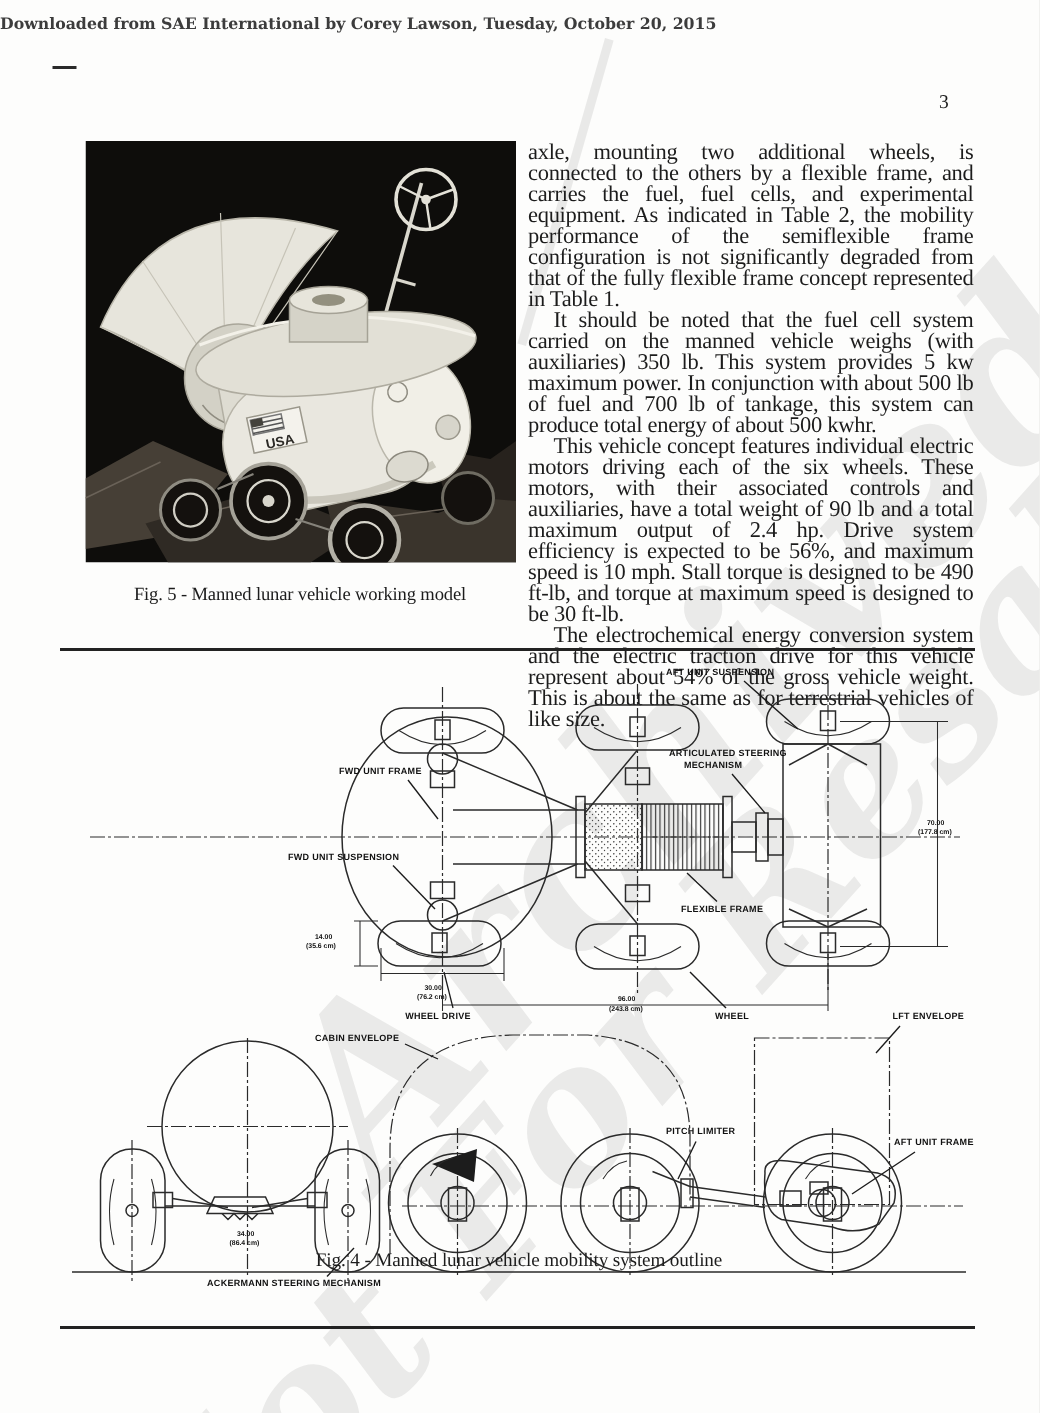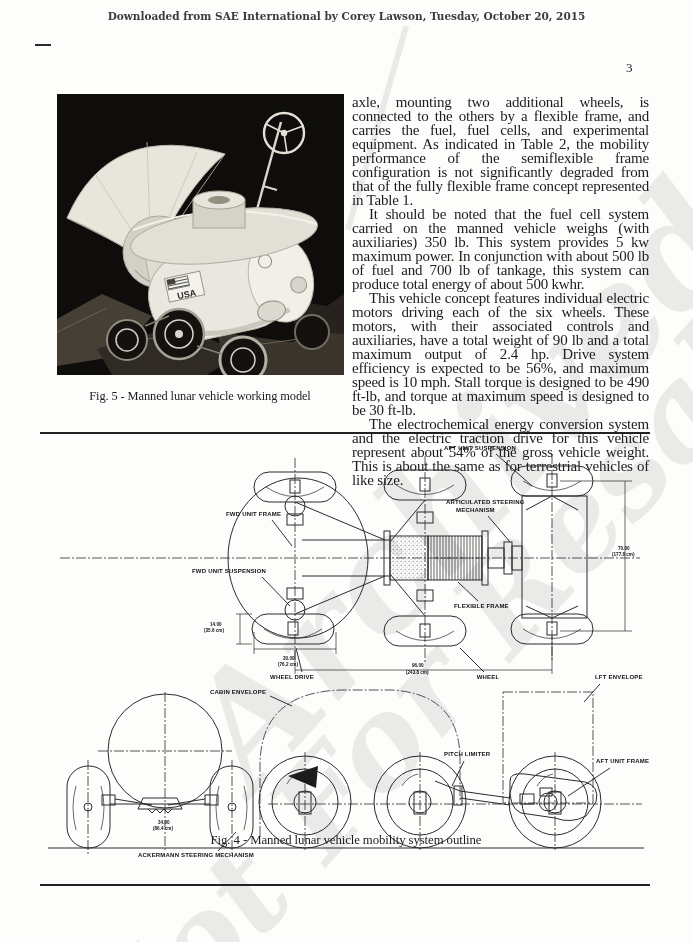--- a/index.html
+++ b/index.html
@@ -10,21 +10,21 @@
   }
   
   .wm{position:absolute;pointer-events:none;white-space:nowrap;
       font-family:"DejaVu Serif", serif;font-style:italic;font-weight:700;
       color:rgba(40,40,40,0.09);z-index:1;}
   .wm1{left:150px;top:700px;font-size:150px;transform:rotate(-48deg);transform-origin:0 0;}
   .wm2{left:40px;top:1010px;font-size:125px;transform:rotate(-48deg);transform-origin:0 0;}
   .wm-stroke{position:absolute;left:374px;top:22px;width:6px;height:212px;
       background:rgba(0,0,0,0.08);transform:rotate(16deg);z-index:1;pointer-events:none;}
   
-  .hdr{position:absolute;left:0;top:10px;width:100%;text-align:center;z-index:2;
+  .hdr{position:absolute;left:0;top:10px;width:100%;text-align:left;z-index:2;
        font-family:"DejaVu Serif", serif;font-weight:700;font-size:10.5px;color:#3c3c3c;}
   .pagenum{position:absolute;left:626px;top:60px;font-size:13px;z-index:2;}
   .margin-dash{position:absolute;left:35px;top:44px;width:16px;height:2px;background:#2a2a2a;z-index:2;}
   
   .photo{position:absolute;left:57px;top:94px;width:287px;height:281px;z-index:2;}
   .fig3cap{position:absolute;left:50px;top:389px;width:300px;text-align:center;
            font-size:12.4px;letter-spacing:-0.1px;z-index:2;}
   
   .article{position:absolute;left:352px;top:95px;width:297px;z-index:2;
            font-size:15px;line-height:14px;letter-spacing:-0.2px;text-align:justify;}

